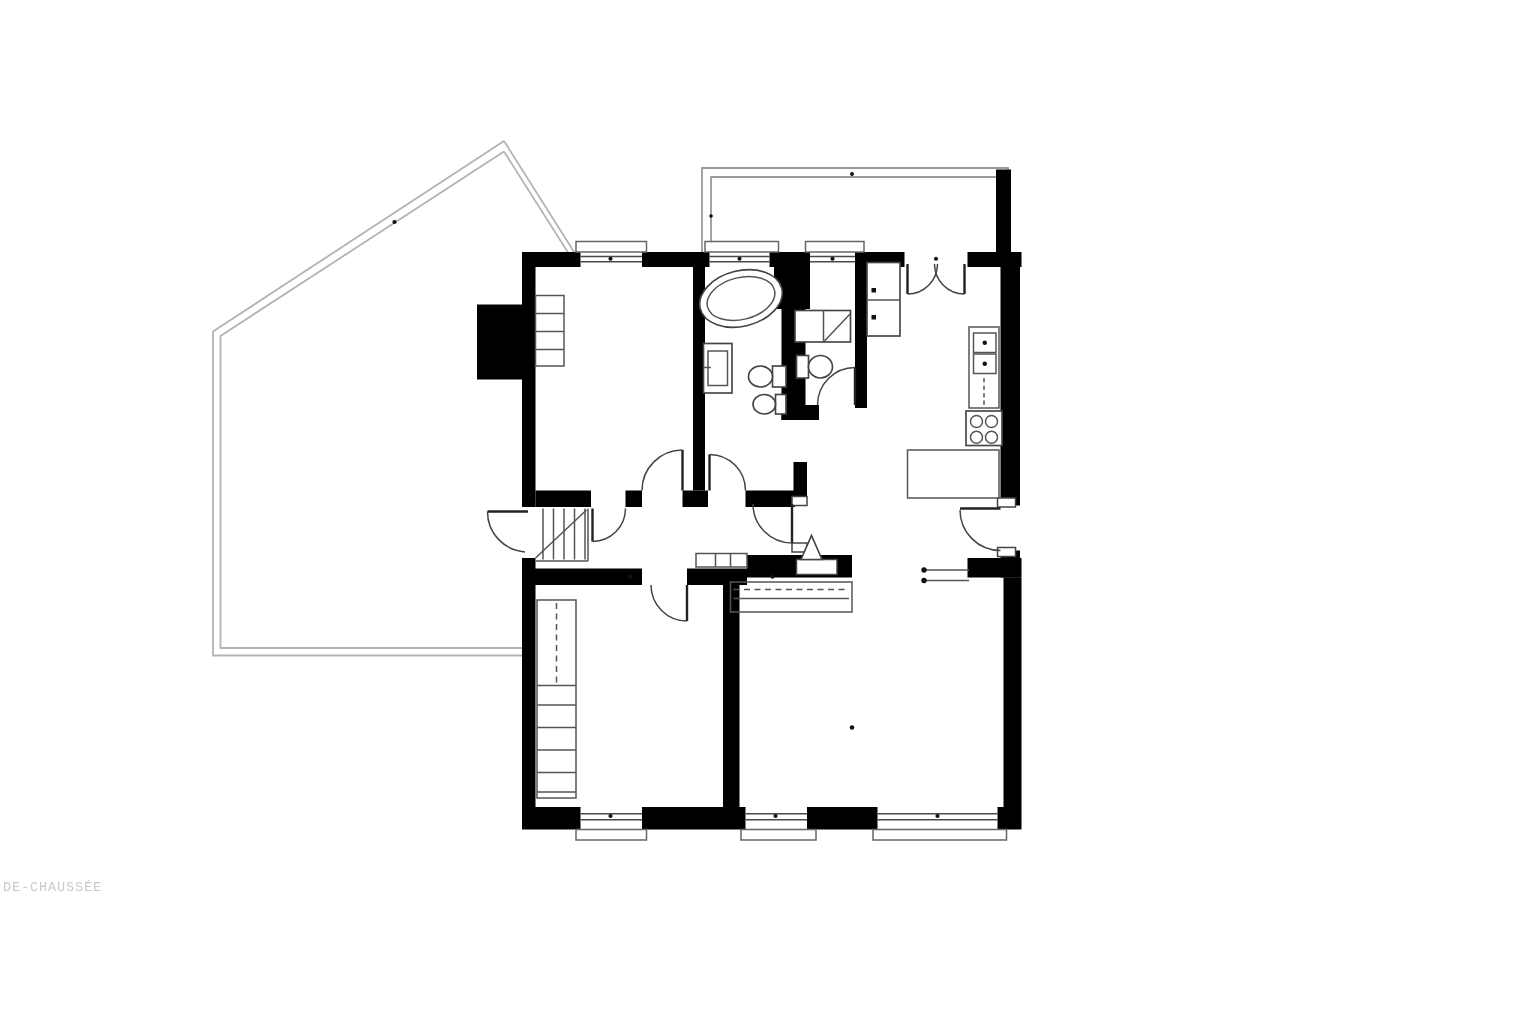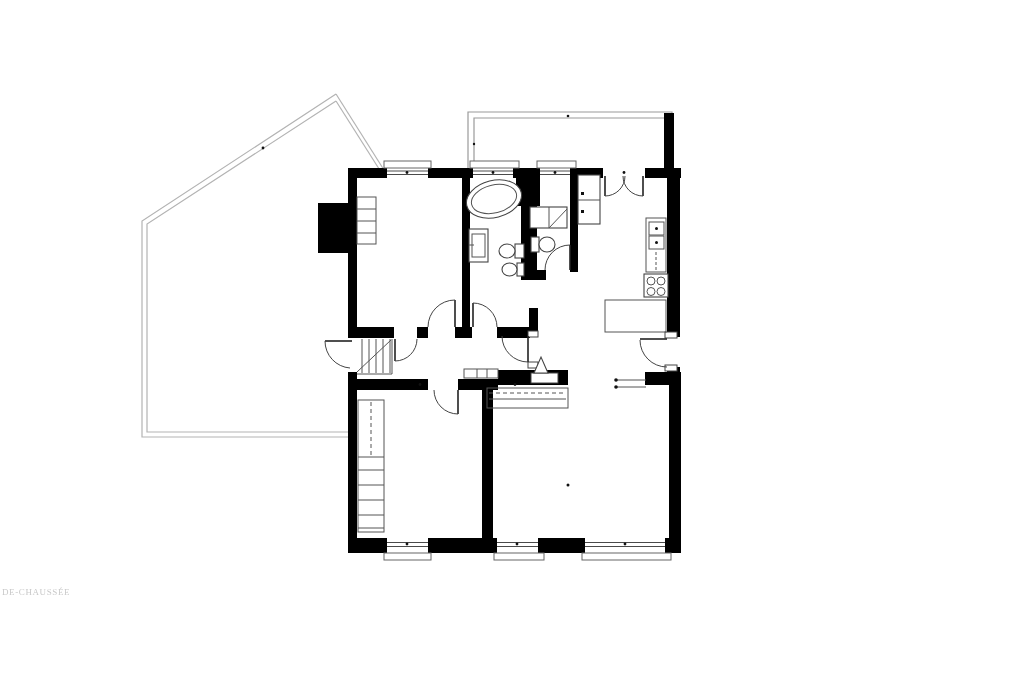--- a/index.html
+++ b/index.html
@@ -1,20 +1,20 @@
 <!DOCTYPE html>
 <html><head>
 <meta charset="utf-8">
 <style>
   html,body{margin:0;padding:0;background:#fff;}
   #screen{position:relative;width:1024px;height:683px;background:#ffffff;overflow:hidden;
           font-family:"Liberation Sans", sans-serif;}
   #plan-svg{position:absolute;left:0;top:0;}
   .floor-label{position:absolute;left:2px;top:587px;font-size:9px;letter-spacing:0.6px;
-               color:#c9c9c9;font-family:Liberation Serif, serif;}
+               color:#c9c9c9;font-family:Liberation Mono, monospace;}
   .wall{fill:#000000;stroke:none;}
   .thin{stroke:#b3b3b3;stroke-width:1.2;fill:none;}
   .balc{stroke:#9a9a9a;stroke-width:1.2;fill:none;}
   .fix{stroke:#444444;stroke-width:1.1;fill:#ffffff;}
   .fixl{stroke:#555555;stroke-width:1;fill:none;}
   .door{stroke:#444444;stroke-width:1;fill:none;}
   .leaf{stroke:#222222;stroke-width:1.6;fill:none;}
   .glass{stroke:#4a4a4a;stroke-width:1;fill:none;}
   .sill{stroke:#666666;stroke-width:1;fill:#ffffff;}
   .jamb{stroke:#444444;stroke-width:1;fill:#ffffff;}

